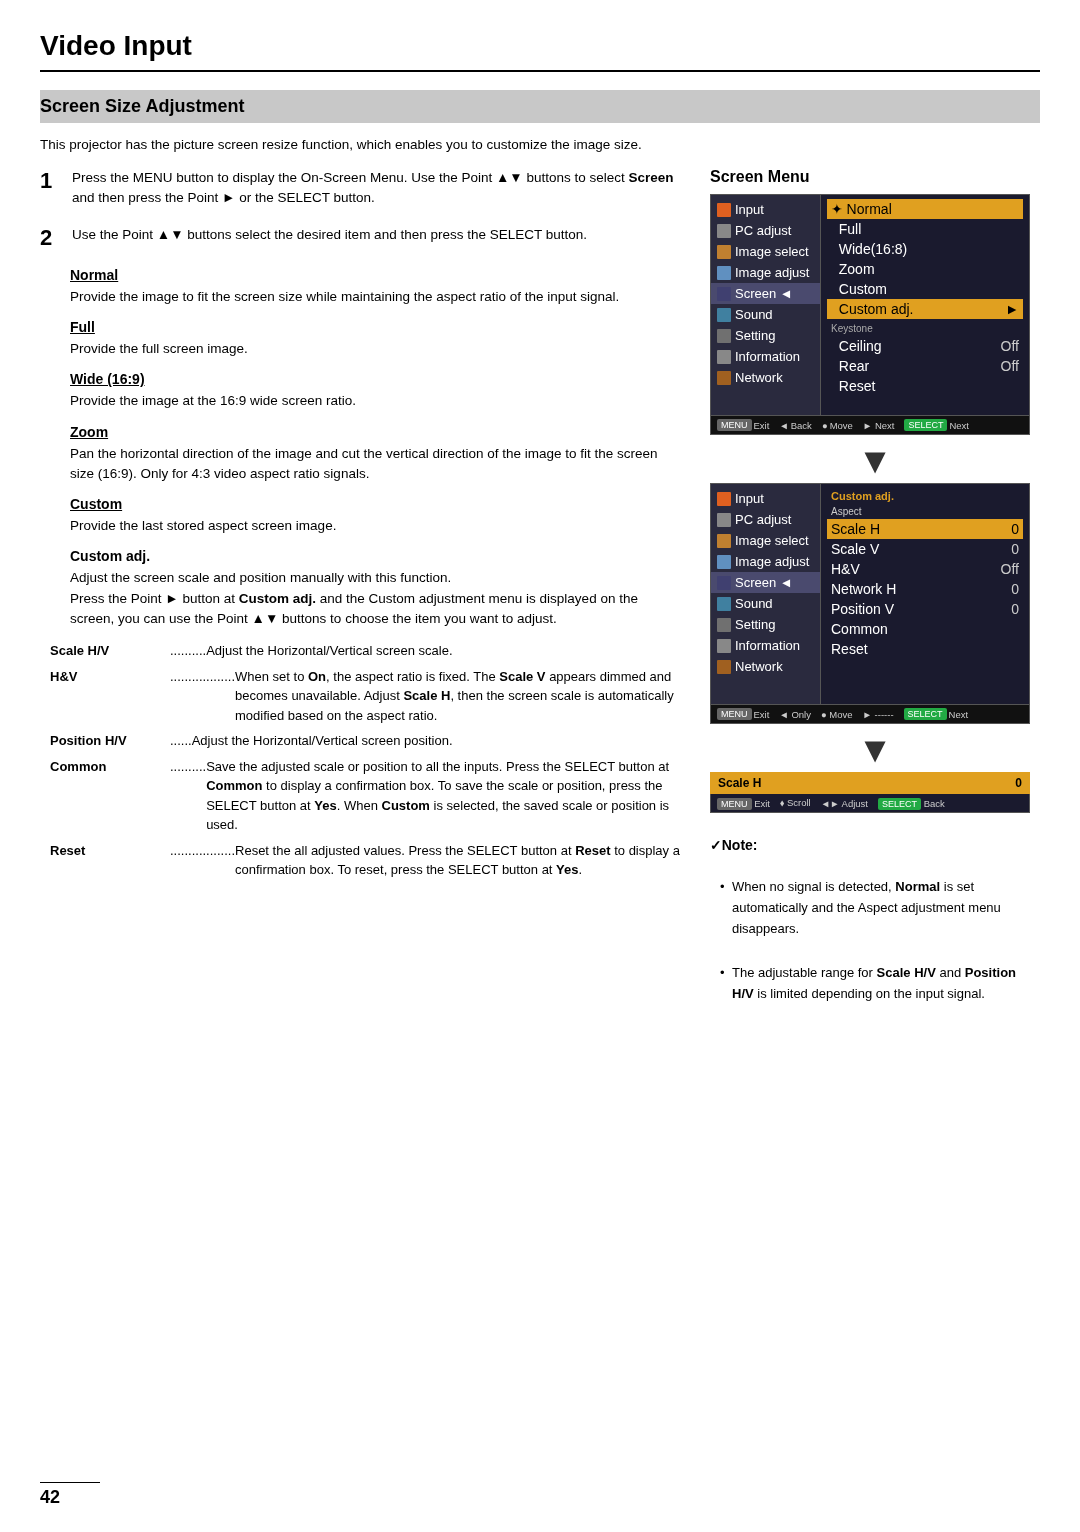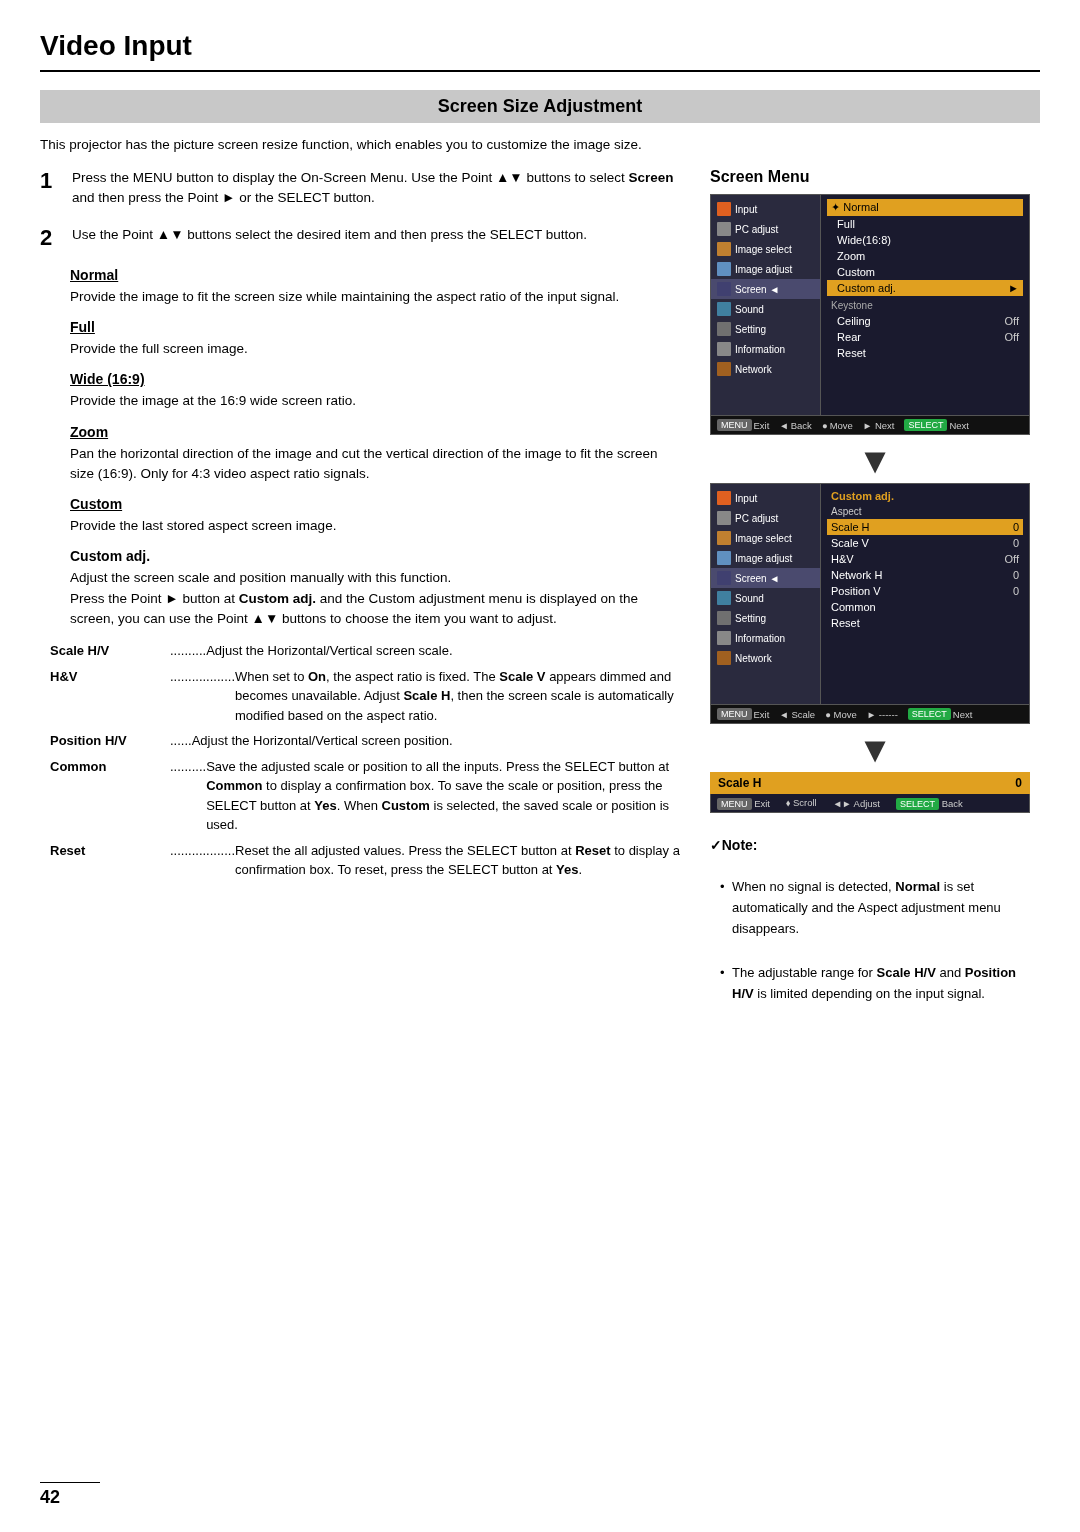--- a/index.html
+++ b/index.html
@@ -18,21 +18,21 @@
       font-size: 28px;
       font-weight: bold;
       border-bottom: 2px solid #000;
       padding-bottom: 8px;
       margin-bottom: 18px;
     }
 
     
     .section-header {
       background: #c8c8c8;
-      text-align: center;
+      text-align: left;
       font-size: 18px;
       font-weight: bold;
       padding: 6px 0;
       margin-bottom: 14px;
     }
 
     .intro-text {
       font-size: 13.5px;
       margin-bottom: 16px;
     }
@@ -146,37 +146,37 @@
       padding: 4px 0;
     }
     .menu-right {
       flex: 1;
       padding: 4px 6px;
     }
     .menu-item {
       display: flex;
       align-items: center;
       padding: 3px 6px;
-      font-size: 10px;
+      font-size: 13px;
       gap: 4px;
     }
     .menu-item.active {
       background: #4a4a6e;
     }
     .menu-icon {
       width: 14px;
       height: 14px;
       background: #888;
       display: inline-block;
       flex-shrink: 0;
       border-radius: 1px;
     }
     .menu-right-item {
       padding: 2px 4px;
-      font-size: 11px;
+      font-size: 14px;
       display: flex;
       justify-content: space-between;
     }
     .menu-right-item.selected {
       background: #e0a020;
       color: #000;
     }
     .menu-right-item .val { color: #ccc; margin-left: 26px; }
     .menu-right-item.submenu {
       background: #e0a020;
@@ -538,34 +538,34 @@
           <div class="menu-right-item">
             <span>Common</span>
           </div>
           <div class="menu-right-item">
             <span>Reset</span>
           </div>
         </div>
       </div>
       <div class="menu-footer">
         <span><span class="key-badge menu-key">MENU</span> Exit</span>
-        <span>◄ Scale</span>
+        <span>◄ Only</span>
         <span>● Move</span>
         <span>► ------</span>
         <span><span class="key-badge select-key">SELECT</span> Next</span>
       </div>
     </div>
 
     <div class="arrow-down">▼</div>
 
     <div style="background:#e0a020; padding:4px 8px; font-size:12px; font-weight:bold; color:#000; display:flex; justify-content:space-between; width:320px;">
       <span>Scale H</span>
       <span>0</span>
     </div>
-    <div class="scale-h-footer" style="width:320px; background:#1a1a2e; color:#ccc; padding:3px 6px; display:flex; gap:16px; font-size:9.5px; border:1px solid #555; border-top:none;">
+    <div class="scale-h-footer" style="width:320px; background:#1a1a2e; color:#ccc; padding:3px 6px; display:flex; gap:10px; font-size:9.5px; border:1px solid #555; border-top:none;">
       <span><span class="key-badge menu-key">MENU</span> Exit</span>
       <span>⬧ Scroll</span>
       <span>◄► Adjust</span>
       <span><span class="key-badge select-key">SELECT</span> Back</span>
     </div>
 
     <div class="note-section">
       <div class="note-title">✓Note:</div>
       <ul class="note-body">
         <li>When no signal is detected, <strong>Normal</strong> is set automatically and the Aspect adjustment menu disappears.</li>

